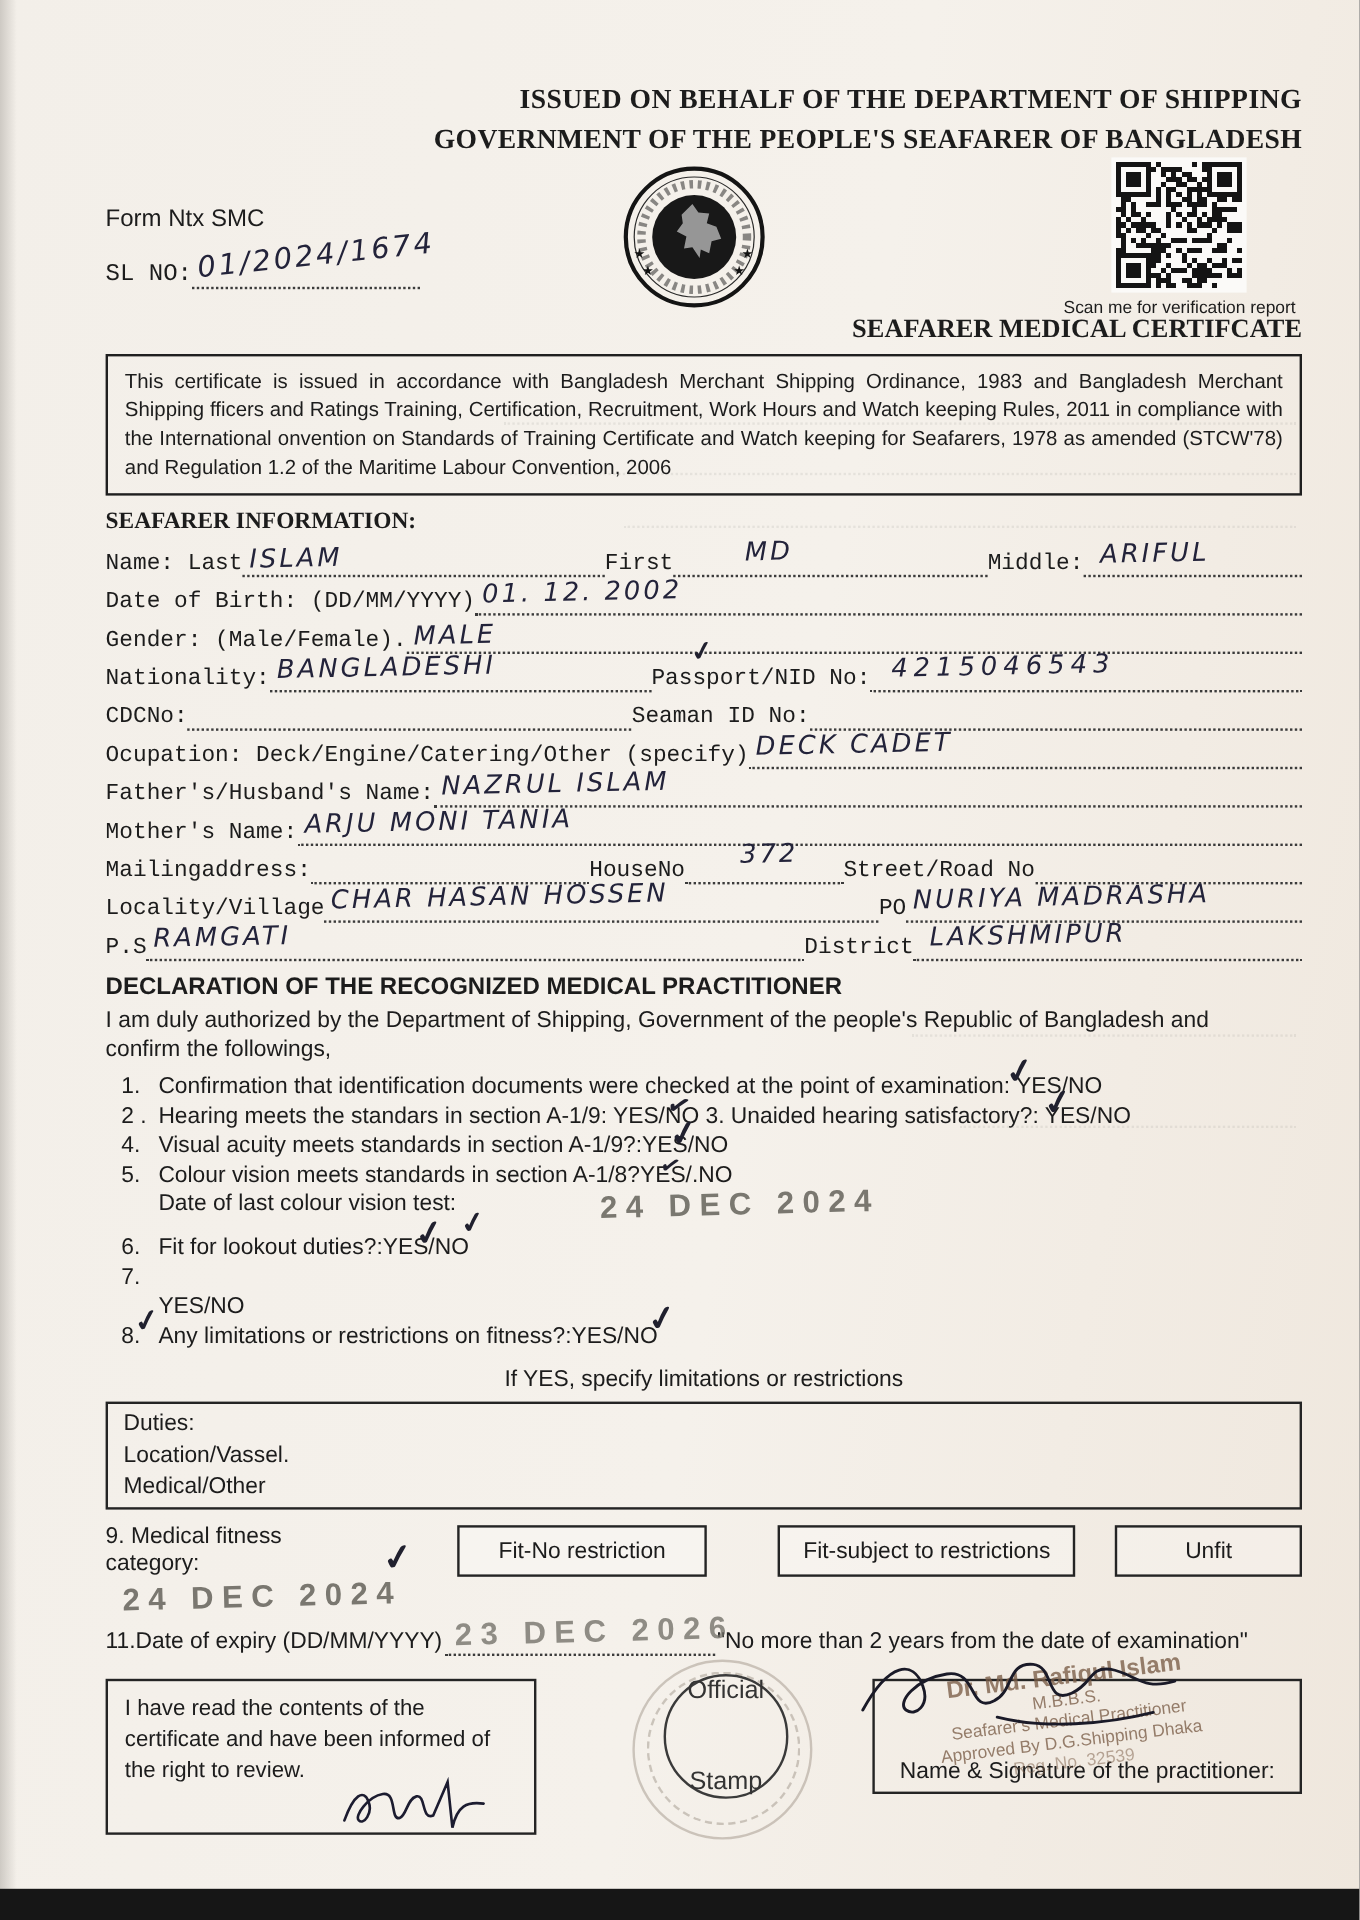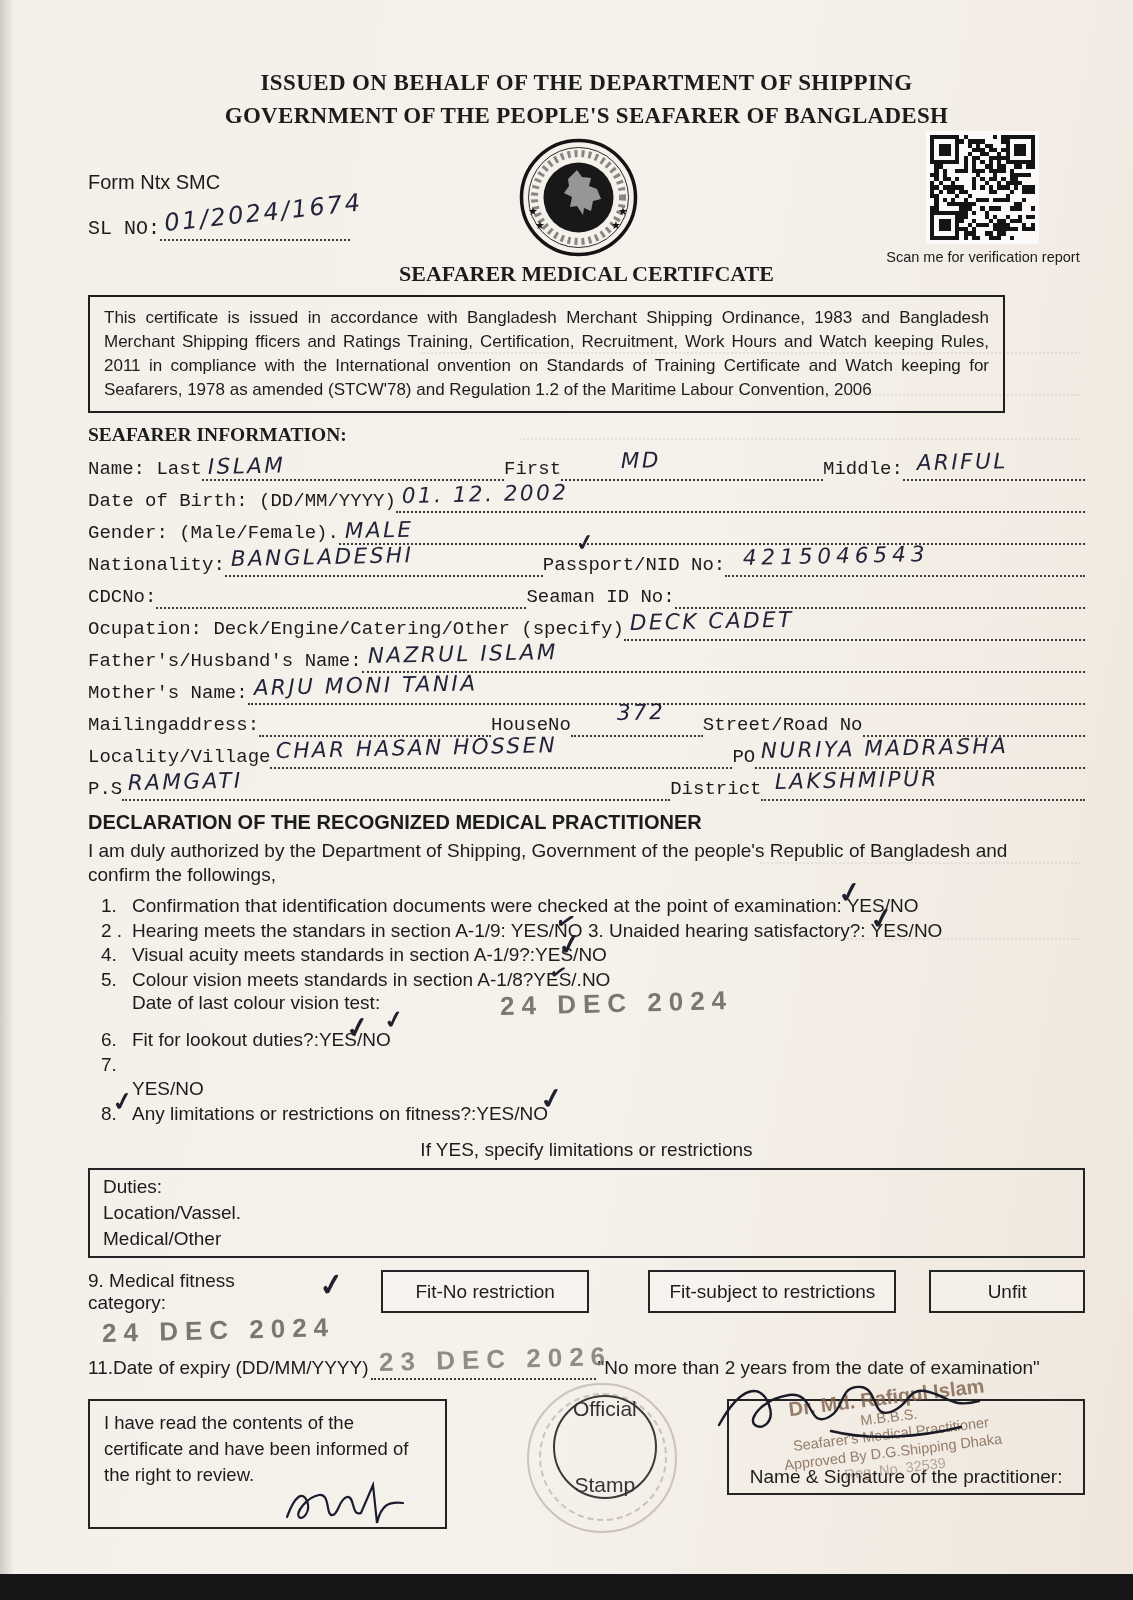--- a/index.html
+++ b/index.html
@@ -9,32 +9,32 @@
     background:linear-gradient(100deg, #f3efe9 0%, #f5f1eb 55%, #efe7dd 100%);
     font-family:"Liberation Sans", sans-serif; color:#1c1c1c; overflow:hidden;
   }
   .scan-edge-left { position:absolute; left:0; top:0; width:14px; height:100%;
     background:linear-gradient(90deg, rgba(160,156,150,.45), rgba(160,156,150,0)); }
   .scan-edge-bottom { position:absolute; left:0; bottom:0; width:100%; height:26px; background:#161616; }
   .bleed { position:absolute; border-bottom:2px dotted #8a8a84; opacity:.14; }
 
   .sheet { position:absolute; inset:0; padding:70px 48px 0 88px; height:1600px; overflow:hidden; }
 
-  .h-serif { font-family:"Liberation Serif", serif; font-weight:bold; text-align:center; }
+  .h-serif { font-family:"Liberation Serif", serif; font-weight:bold; text-align:right; }
   .hline1 { font-size:23px; letter-spacing:.4px; }
   .hline2 { font-size:23px; margin-top:7px; letter-spacing:.3px; }
 
   .header-mid { position:relative; height:126px; margin-top:2px; }
   .form-no { position:absolute; left:0; top:40px; font-size:20px; }
   .sl-row { position:absolute; left:0; top:84px; display:flex; align-items:flex-end; font-size:20px; }
   .sl-dots { position:relative; width:190px; height:26px; border-bottom:2px dotted #3b3b3b; }
 
   .cert-title { font-size:22px; margin-top:4px; }
 
-  .intro-box { margin-top:8px; border:2px solid #1f1f1f; padding:9px 14px; width:917px;
+  .intro-box { margin-top:8px; border:2px solid #1f1f1f; padding:9px 14px; width:997px;
     font-size:17px; line-height:24px; text-align:justify; }
 
   .info-title { font-family:"Liberation Serif", serif; font-weight:bold; font-size:19.5px; margin-top:11px; }
 
   .rows { width:997px; margin-top:3px; }
   .frow { display:flex; align-items:flex-end; height:32px; font-size:19px; position:relative; }
   .lbl { white-space:nowrap; padding-bottom:1px;font-family:Liberation Mono, monospace; }
   .d { position:relative; border-bottom:2px dotted #3b3b3b; height:26px; }
   .d.grow { flex:1; }
 
@@ -53,21 +53,21 @@
   .dlist { margin-top:7px; }
   .ditem { display:flex; line-height:24.5px; font-size:19px; position:relative; }
   .num { flex:none; width:44px; padding-left:13px; }
   .itxt { flex:1; }
   .cv-row { margin-left:44px; height:36px; display:flex; align-items:flex-start; font-size:19px; position:relative; }
 
   .ifyes { text-align:center; font-size:19px; margin-top:13px; }
   .duties-box { margin-top:7px; border:2px solid #242424; padding:4px 13px; width:997px;
     font-size:19px; line-height:26px; }
 
-  .fitness-row { display:flex; align-items:flex-start; margin-top:12px; font-size:19px; position:relative;gap:33px; }
+  .fitness-row { display:flex; align-items:flex-end; margin-top:12px; font-size:19px; position:relative;gap:33px; }
   .fbox { border:2px solid #242424; height:43px; display:flex; align-items:center;
     justify-content:center; font-size:19px; background:rgba(255,255,255,.25); }
 
   .date-row { display:flex; align-items:center; height:32px; font-size:19px; margin-top:3px; position:relative; }
   .exp-dots { position:relative; width:225px; height:24px; border-bottom:2px dotted #3b3b3b; margin:0 2px; }
 
   .footrow { display:flex; margin-top:15px; position:relative; height:130px; }
   .review-box { width:372px; border:2px solid #242424; padding:9px 14px; font-size:18.5px;
     line-height:26px; position:relative; }
   .ostamp-wrap { position:relative; width:250px; margin-left:40px; }

